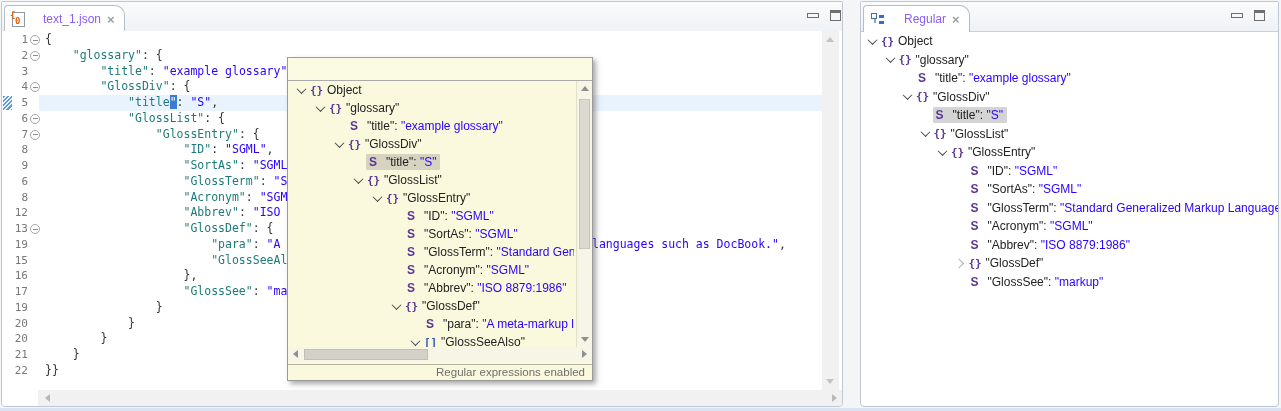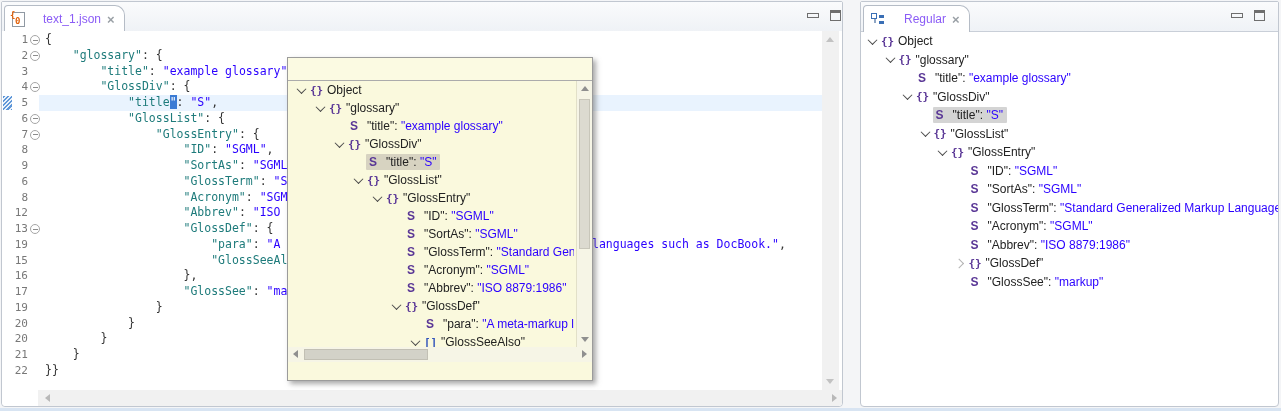--- a/index.html
+++ b/index.html
@@ -341,20 +341,21 @@
   <div class="popup-vscroll">
     <span class="tri up"></span>
     <span class="thumb"></span>
     <span class="tri down"></span>
   </div>
   <div class="popup-hscroll">
     <span class="tri left"></span>
     <span class="thumb"></span>
     <span class="tri right"></span>
   </div>
+  <div class="popup-status">Regular expressions enabled</div>
 </div>
 
 <div class="panel" id="outline-panel">
   <div class="tabbar">
     <div class="tab">
       <span class="outline-icon">
           <i class="a"></i>
           <i class="b"></i>
           <i class="c"></i>
           <i class="d"></i>

